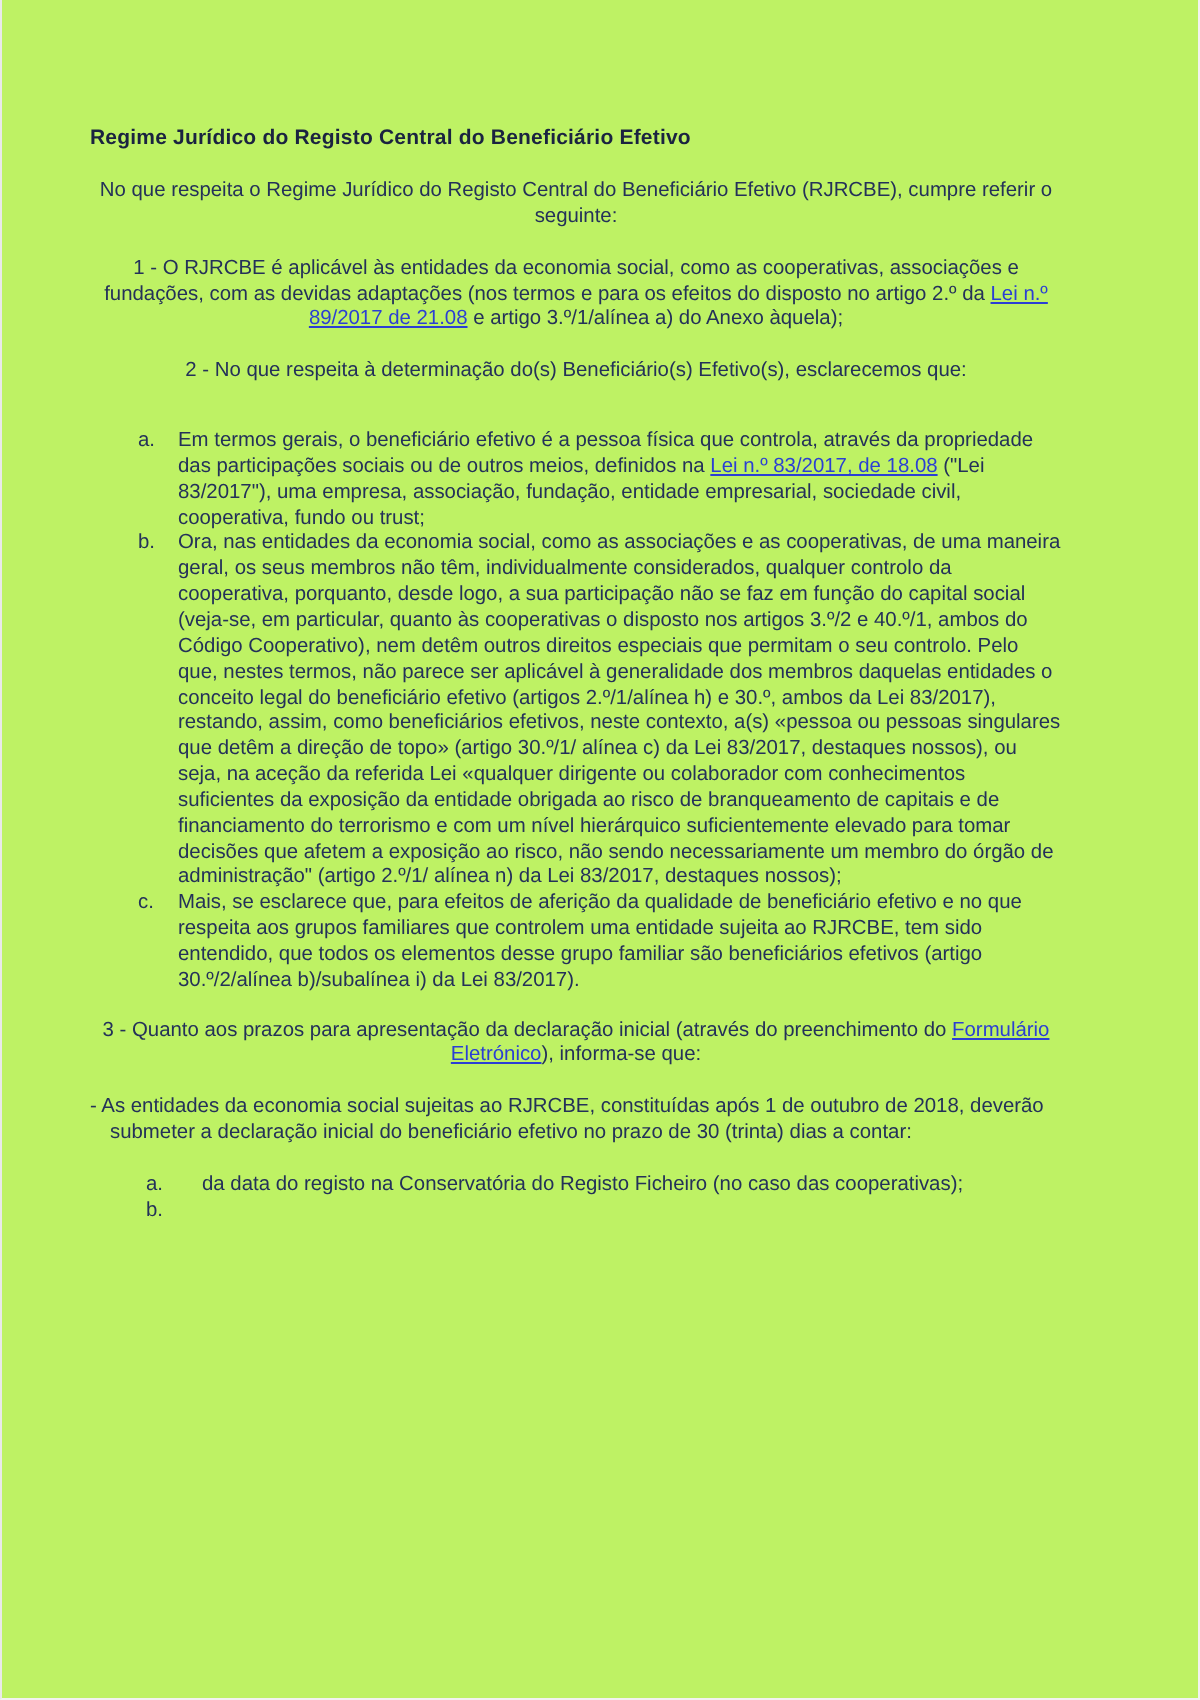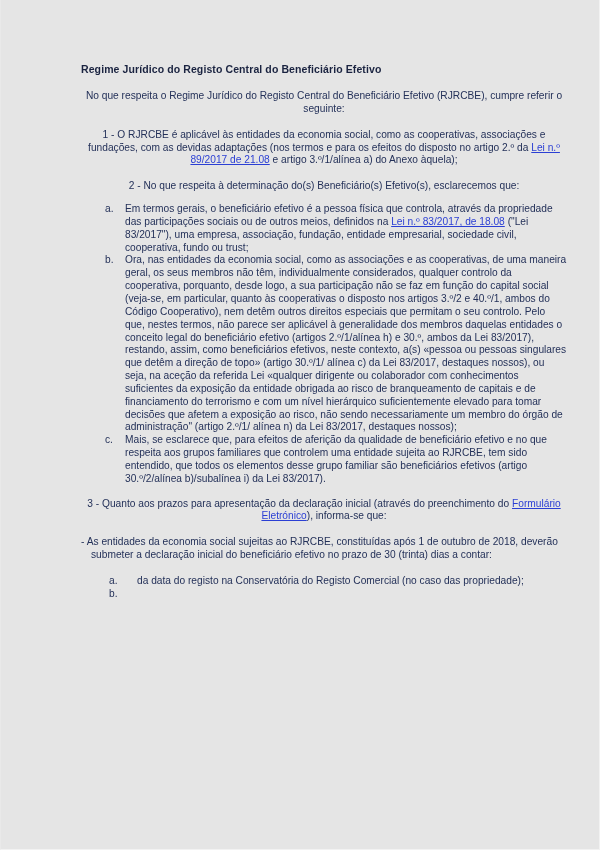--- a/index.html
+++ b/index.html
@@ -13,25 +13,25 @@
     height: 850px;
     font-family: "Liberation Sans", sans-serif;
     color: #1f2a44;
     -webkit-font-smoothing: none;
   }
   .page {
     position: relative;
     box-sizing: border-box;
     width: 600px;
     height: 850px;
-    background: #e5e5e5;
+    background: #bef264;
     border-left: 1px solid #e9e9e9;
     border-right: 1px solid #f2f2f2;
     border-bottom: 1px solid #f2f2f2;
-    padding: 62px 42px 0 80px;
+    padding: 62px 42px 0 44px;
     overflow: hidden;
   }
   .doc {
     width: 486px;
   }
   h1.doc-title {
     font-size: 10.5px;
     line-height: 14px;
     font-weight: bold;
     color: #1a2340;
@@ -39,21 +39,21 @@
     letter-spacing: 0.1px;
   }
   p.para {
     font-size: 10.2px;
     line-height: 12.85px;
     margin: 0 0 13px 0;
     color: #243159;
     text-align: center;
   }
   p.para.tight {
-    margin-bottom: 10px;
+    margin-bottom: 22px;
   }
   .lead-in {
     margin-bottom: 15px;
   }
   ol.alpha {
     list-style: none;
     margin: 0 0 12px 0;
     padding: 0;
   }
   ol.alpha > li {
@@ -127,21 +127,21 @@
     </ol>
 
     <p class="para">
       <span>3 - </span><span>Quanto aos prazos para apresentação da declaração inicial (através do preenchimento do </span><a class="doclink" href="#">Formulário Eletrónico</a><span>), informa-se que:</span>
     </p>
 
     <p class="dash-para">- As entidades da economia social sujeitas ao RJRCBE, constituídas após 1 de outubro de 2018, deverão submeter a declaração inicial do beneficiário efetivo no prazo de 30 (trinta) dias a contar:</p>
 
     <ol class="alpha wide">
       <li>
-        <span class="marker">a.</span><span>da data do registo na Conservatória do Registo Comercial (no caso das propriedade);</span>
+        <span class="marker">a.</span><span>da data do registo na Conservatória do Registo Ficheiro (no caso das cooperativas);</span>
       </li>
       <li>
         <span class="marker">b.</span>
       </li>
     </ol>
 
   </div>
 </div>
 
 </body></html>

